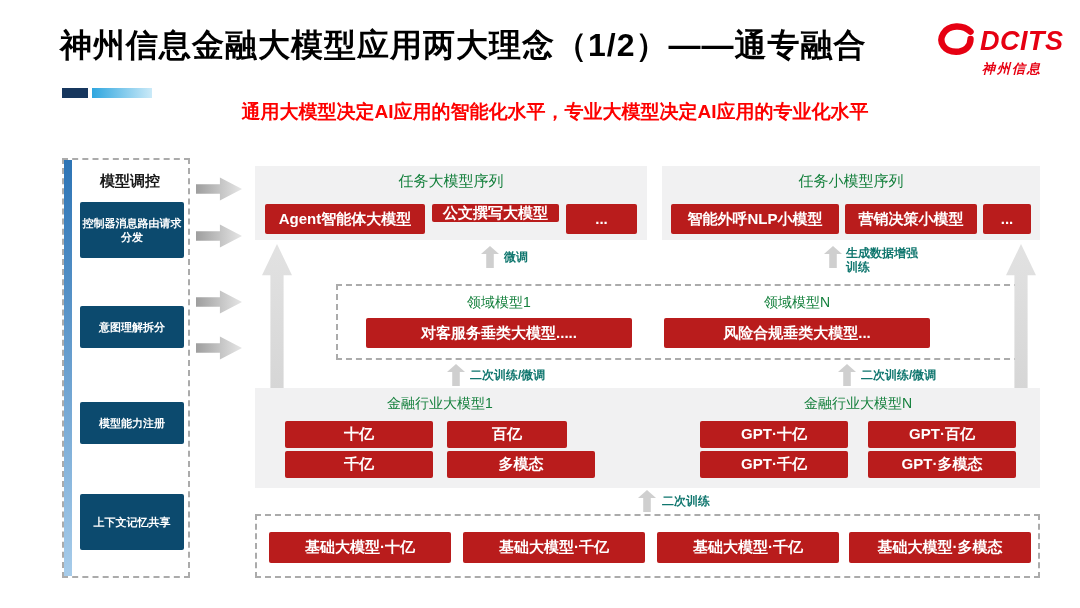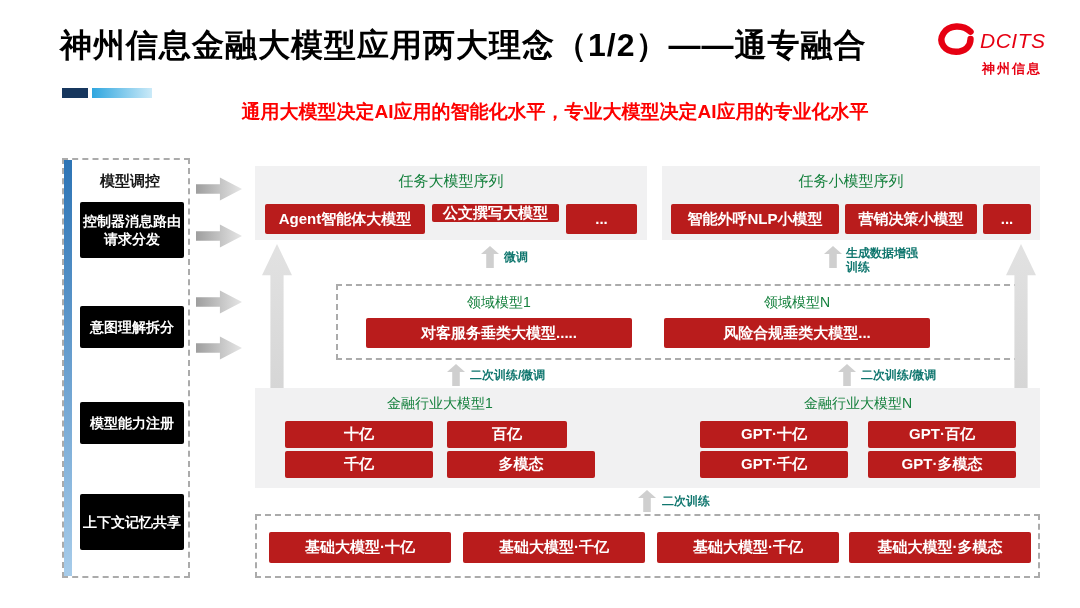--- a/index.html
+++ b/index.html
@@ -4,40 +4,40 @@
 <style>
   html,body{margin:0;padding:0;background:#fff;}
   .slide{position:relative;width:1080px;height:608px;background:#ffffff;overflow:hidden;
          font-family:"Liberation Sans","DejaVu Sans",sans-serif;}
   .abs{position:absolute;}
 
   
   .page-title{left:60px;top:24px;width:860px;font-size:32px;font-weight:800;color:#000000;letter-spacing:1px;}
   .logo{left:936px;top:22px;width:130px;}
   .logo-row{display:flex;align-items:center;gap:4px;}
-  .logo-brand{font-size:21px;font-weight:400;font-style:italic;color:#E60012;letter-spacing:.5px;}
-  .logo-company{margin-left:46px;font-size:13px;font-weight:700;color:#E60012;letter-spacing:2px;}
+  .logo-brand{font-size:27px;font-weight:700;font-style:italic;color:#E60012;letter-spacing:.5px;}
+  .logo-company{margin-left:46px;font-size:13px;font-weight:700;color:#E60012;letter-spacing:2px;font-style:italic;}
   .deco1{left:62px;top:88px;width:26px;height:10px;background:#17375E;}
   .deco2{left:92px;top:88px;width:60px;height:10px;background:linear-gradient(90deg,#2FA6DF,#CBEAF8);}
   .subtitle{left:130px;top:99px;width:850px;text-align:center;font-size:19px;font-weight:800;color:#FD0100;}
 
   
   .chip{position:absolute;background:#b91c1c;color:#fff;display:flex;align-items:center;justify-content:center;
         text-align:center;font-size:15px;font-weight:600;border-radius:2px;line-height:1.25;white-space:nowrap;}
   .ptitle{position:absolute;text-align:center;font-size:15px;font-weight:400;color:#15803d;white-space:nowrap;}
   .panel{position:absolute;background:#F1F1F2;}
   .dashedbox{position:absolute;background:#ffffff;border:2px dashed #ABABAB;box-sizing:border-box;}
   .glabel{position:absolute;font-size:12px;font-weight:700;color:#0f766e;line-height:1.2;}
 
   
   .sidebar{left:62px;top:158px;width:128px;height:420px;border:2px dashed #ABABAB;box-sizing:border-box;background:#fff;}
   .sb-accent{position:absolute;left:0;top:0;width:8px;height:100%;background:linear-gradient(180deg,#2D74B5,#A7CCEA);}
   .sb-title{position:absolute;left:8px;right:0;top:12px;text-align:center;font-size:15px;font-weight:800;color:#1A1A1A;}
-  .sb-item{position:absolute;left:16px;width:100px;background:#000000;color:#fff;display:flex;align-items:center;
-           justify-content:center;text-align:center;font-size:14px;font-weight:600;line-height:1.3;border-radius:2px;padding:2px;box-sizing:content-box;}
+  .sb-item{position:absolute;left:16px;width:100px;background:#0c4a6e;color:#fff;display:flex;align-items:center;
+           justify-content:center;text-align:center;font-size:11px;font-weight:600;line-height:1.3;border-radius:2px;padding:2px;box-sizing:content-box;}
 
   
   .flow-right{position:absolute;width:46px;height:26px;background:linear-gradient(90deg,#9E9E9E,#E6E6E6);
               clip-path:polygon(0 32%,52% 32%,52% 6%,100% 50%,52% 94%,52% 68%,0 68%);}
   .up-sm{position:absolute;width:18px;height:22px;background:#CFCFCF;
          clip-path:polygon(50% 0,100% 36%,71% 36%,71% 100%,29% 100%,29% 36%,0 36%);}
   .up-tall{position:absolute;width:30px;height:240px;background:linear-gradient(180deg,#E2E2E2,#CECECE);
            clip-path:polygon(50% 0,100% 13%,72% 13%,72% 100%,28% 100%,28% 13%,0 13%);}
 </style>
 </head>

